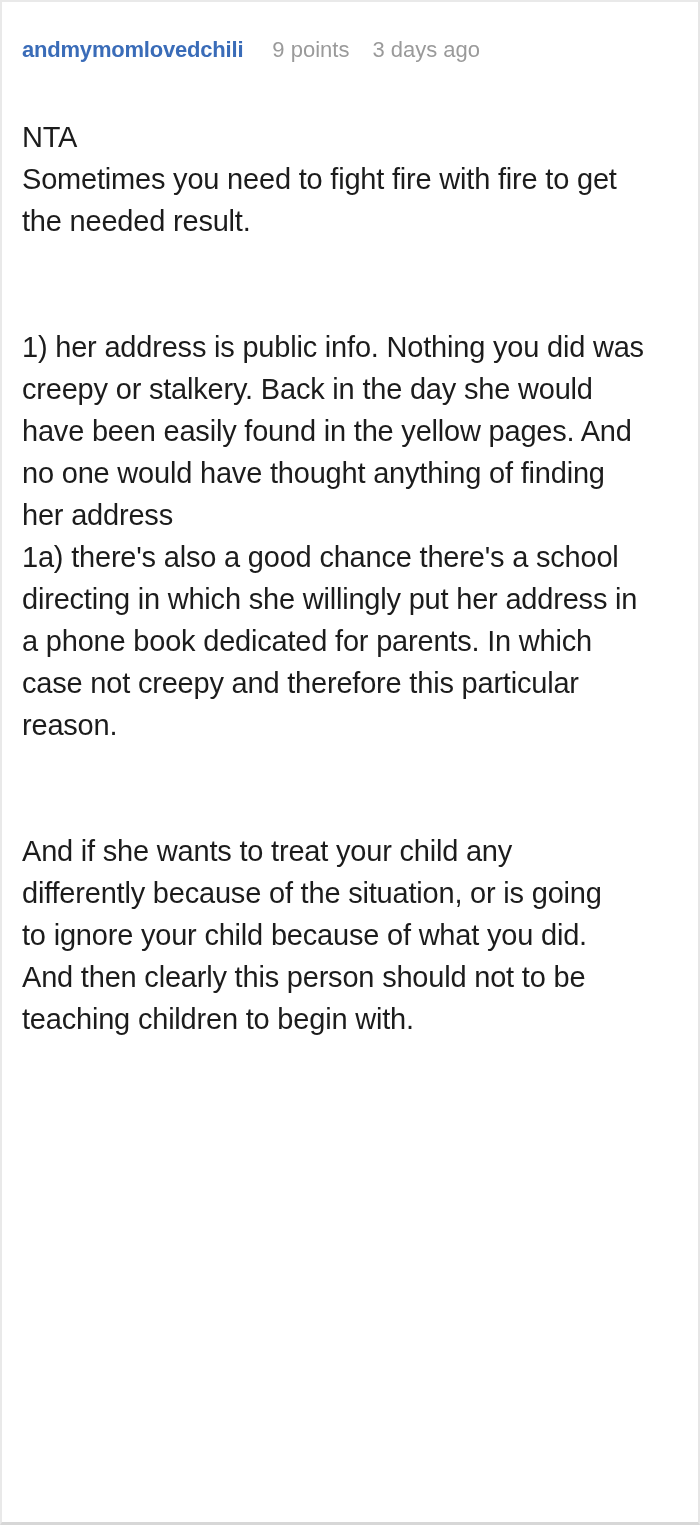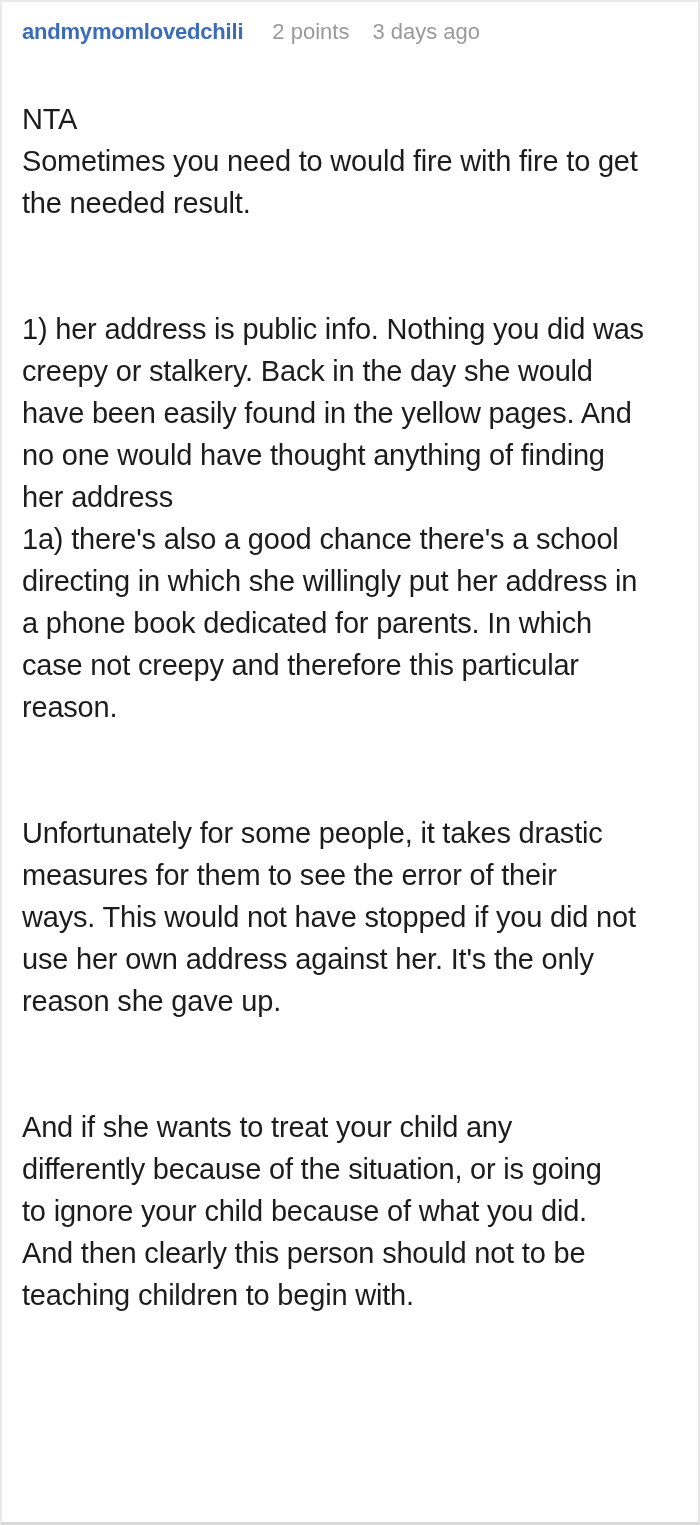--- a/index.html
+++ b/index.html
@@ -9,21 +9,21 @@
   }
   .comment-card {
     box-sizing: border-box;
     width: 700px;
     height: 1525px;
     background: #ffffff;
     border-top: 2px solid #e9e9e9;
     border-left: 2px solid #e9e9e9;
     border-right: 2px solid #e6e6e6;
     border-bottom: 3px solid #d7d7d7;
-    padding: 15px 30px 0 20px;
+    padding: 33px 30px 0 20px;
     overflow: hidden;
     font-family: "Liberation Sans", "DejaVu Sans", sans-serif;
   }
   .comment-header {
     display: flex;
     align-items: baseline;
     font-size: 22px;
     line-height: 30px;
     white-space: nowrap;
   }
@@ -54,42 +54,37 @@
   .comment-body p:last-child {
     margin-bottom: 0;
   }
 </style>
 </head>
 <body>
 
 <div class="comment-card">
   <div class="comment-header">
     <a class="username">andmymomlovedchili</a>
-    <span class="meta points">2 points</span>
+    <span class="meta points">9 points</span>
     <span class="meta timestamp">3 days ago</span>
   </div>
   <div class="comment-body">
     <p>NTA
-Sometimes you need to would fire with fire to get
+Sometimes you need to fight fire with fire to get
 the needed result.</p>
     <p>1) her address is public info. Nothing you did was
 creepy or stalkery. Back in the day she would
 have been easily found in the yellow pages. And
 no one would have thought anything of finding
 her address
 1a) there's also a good chance there's a school
 directing in which she willingly put her address in
 a phone book dedicated for parents. In which
 case not creepy and therefore this particular
 reason.</p>
-    <p>Unfortunately for some people, it takes drastic
-measures for them to see the error of their
-ways. This would not have stopped if you did not
-use her own address against her. It's the only
-reason she gave up.</p>
     <p>And if she wants to treat your child any
 differently because of the situation, or is going
 to ignore your child because of what you did.
 And then clearly this person should not to be
 teaching children to begin with.</p>
     
   </div>
 </div>
 
 </body></html>

